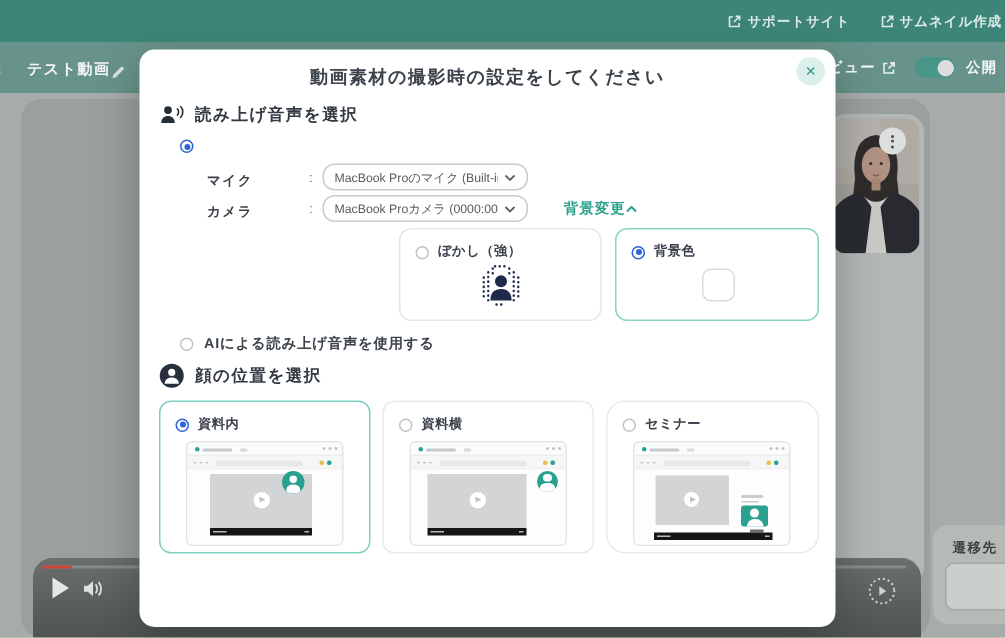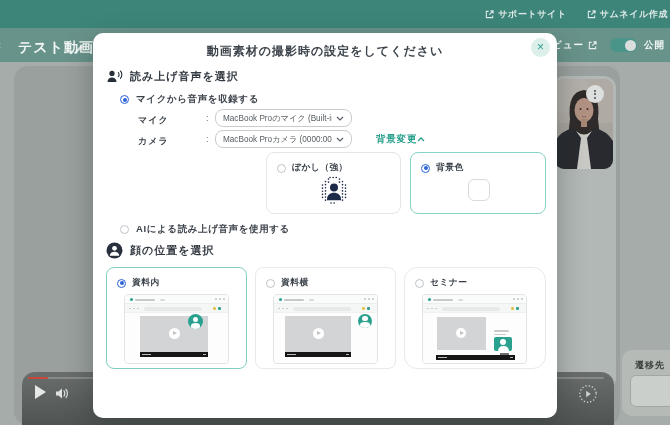--- a/index.html
+++ b/index.html
@@ -7,21 +7,21 @@
   body { font-family:"Liberation Sans","DejaVu Sans",sans-serif; background:#a6aca9; overflow:hidden; }
   .screen { position:absolute; inset:0; width:670px; height:425px; overflow:hidden; background:#a6aca9; }
 
   
   .top-header { position:absolute; left:0; top:0; width:670px; height:28px; background:#3d8579; display:flex; align-items:center; justify-content:flex-end; gap:20px; padding-right:2px; }
   .header-link { display:flex; align-items:center; gap:4px; color:rgba(255,255,255,.82); font-size:9px; letter-spacing:.6px; font-weight:600; cursor:pointer; white-space:nowrap; }
 
   
   .toolbar { position:absolute; left:0; top:28px; width:670px; height:34px; background:#68938a; }
   .back-chevron { position:absolute; left:-3px; top:10px; color:rgba(255,255,255,.7); font-size:12px; }
-  .project-title { position:absolute; left:18px; top:11px; color:rgba(255,255,255,.92); font-size:14px; font-weight:700; letter-spacing:1px; }
+  .project-title { position:absolute; left:18px; top:11px; color:rgba(255,255,255,.92); font-size:10px; font-weight:700; letter-spacing:1px; }
   .edit-icon { position:absolute; left:74px; top:12px; }
   .toolbar-right { position:absolute; right:5px; top:0; height:34px; display:flex; align-items:center; gap:7px; }
   .review-link { display:flex; align-items:center; gap:4px; color:rgba(255,255,255,.92); font-size:9.5px; font-weight:700; letter-spacing:1px; }
   .toggle { position:relative; width:27px; height:14px; border-radius:7px; background:#4a958a; margin-left:6px; }
   .toggle .knob { position:absolute; right:1.5px; top:1.5px; width:11px; height:11px; border-radius:50%; background:#dbdedc; }
   .publish-label { color:rgba(255,255,255,.92); font-size:9.5px; font-weight:700; letter-spacing:1px; }
 
   
   .video-panel { position:absolute; left:14px; top:66px; width:606px; height:359px; background:#9aa09d; border-radius:14px; }
   .talent-strip { position:absolute; left:552px; top:76px; width:64px; height:314px; background:#b2b8b5; border-radius:12px; }
@@ -217,21 +217,20 @@
             <circle cx="5" cy="3.4" r="2.6"></circle>
             <path d="M.5 12c0-3 2-4.6 4.5-4.6S9.5 9 9.5 12z"></path>
           </g>
           <path d="M11.3 2.6c1 .9 1 3.2 0 4.1M13.4 1c1.9 1.7 1.9 5.6 0 7.3" stroke="#262e38" stroke-width="1.1" fill="none" stroke-linecap="round"></path>
         </svg>
       <span class="lbl">読み上げ音声を選択</span>
     </div>
 
     <div class="radio-row" id="radio-mic">
       <span class="radio on"></span>
-      <span class="lbl">マイクから音声を収録する</span>
     </div>
 
     <span class="field-label" id="lbl-mic">マイク</span>
     <span class="colon" id="colon-mic">:</span>
     <div class="select" id="sel-mic">
       <span class="val">MacBook Proのマイク (Built-in)</span>
       <svg width="8" height="5" viewBox="0 0 8 5">
           <path d="M1 1l3 3 3-3" stroke="#5a6065" stroke-width="1.2" fill="none"></path>
         </svg>
     </div>

